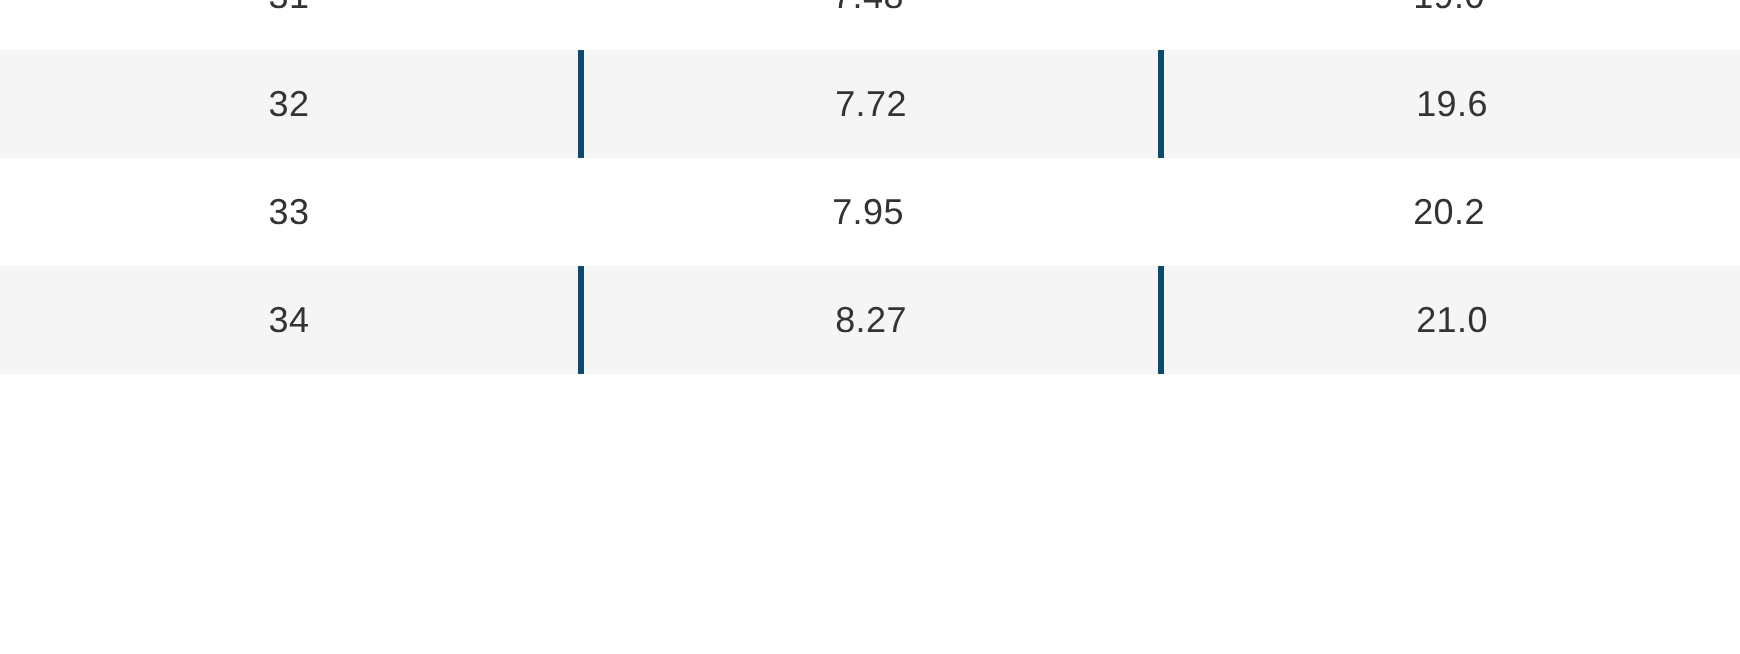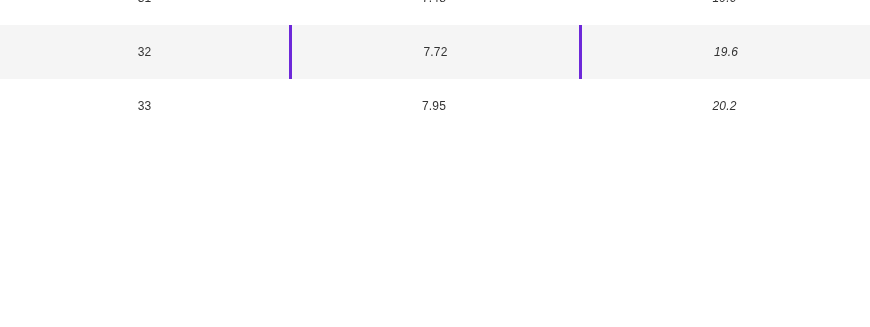--- a/index.html
+++ b/index.html
@@ -42,36 +42,36 @@
   }
   .t-row.even-row {
     background: #f5f5f5;
   }
 
   .t-cell {
     height: 54px;
     padding: 0;
     text-align: center;
     vertical-align: middle;
-    font-size: 12px;
+    font-size: 18px;
     color: #333333;
     font-weight: 400;
     letter-spacing: 0.2px;
     background-clip: padding-box;
   }
 
   
   .t-row.even-row .t-cell.col-2,
   .t-row.even-row .t-cell.col-3 {
-    border-left: 3px solid #6d28d9;
+    border-left: 3px solid #0c4a6e;
   }
 
   .col-1 { width: 289px; }
   .col-2 { width: 290px; }
-  .col-3 { width: 291px; font-style: italic; }
+  .col-3 { width: 291px; }
 </style>
 </head>
 <body>
 
 <div id="table-viewport">
   <table id="data-table">
     <tbody>
 
       <tr class="t-row odd-row">
         <td class="t-cell col-1">31</td>
@@ -84,18 +84,23 @@
         <td class="t-cell col-2">7.72</td>
         <td class="t-cell col-3">19.6</td>
       </tr>
 
       <tr class="t-row odd-row">
         <td class="t-cell col-1">33</td>
         <td class="t-cell col-2">7.95</td>
         <td class="t-cell col-3">20.2</td>
       </tr>
 
+      <tr class="t-row even-row">
+        <td class="t-cell col-1">34</td>
+        <td class="t-cell col-2">8.27</td>
+        <td class="t-cell col-3">21.0</td>
+      </tr>
 
 
 
     </tbody>
   </table>
 </div>
 
 </body></html>

